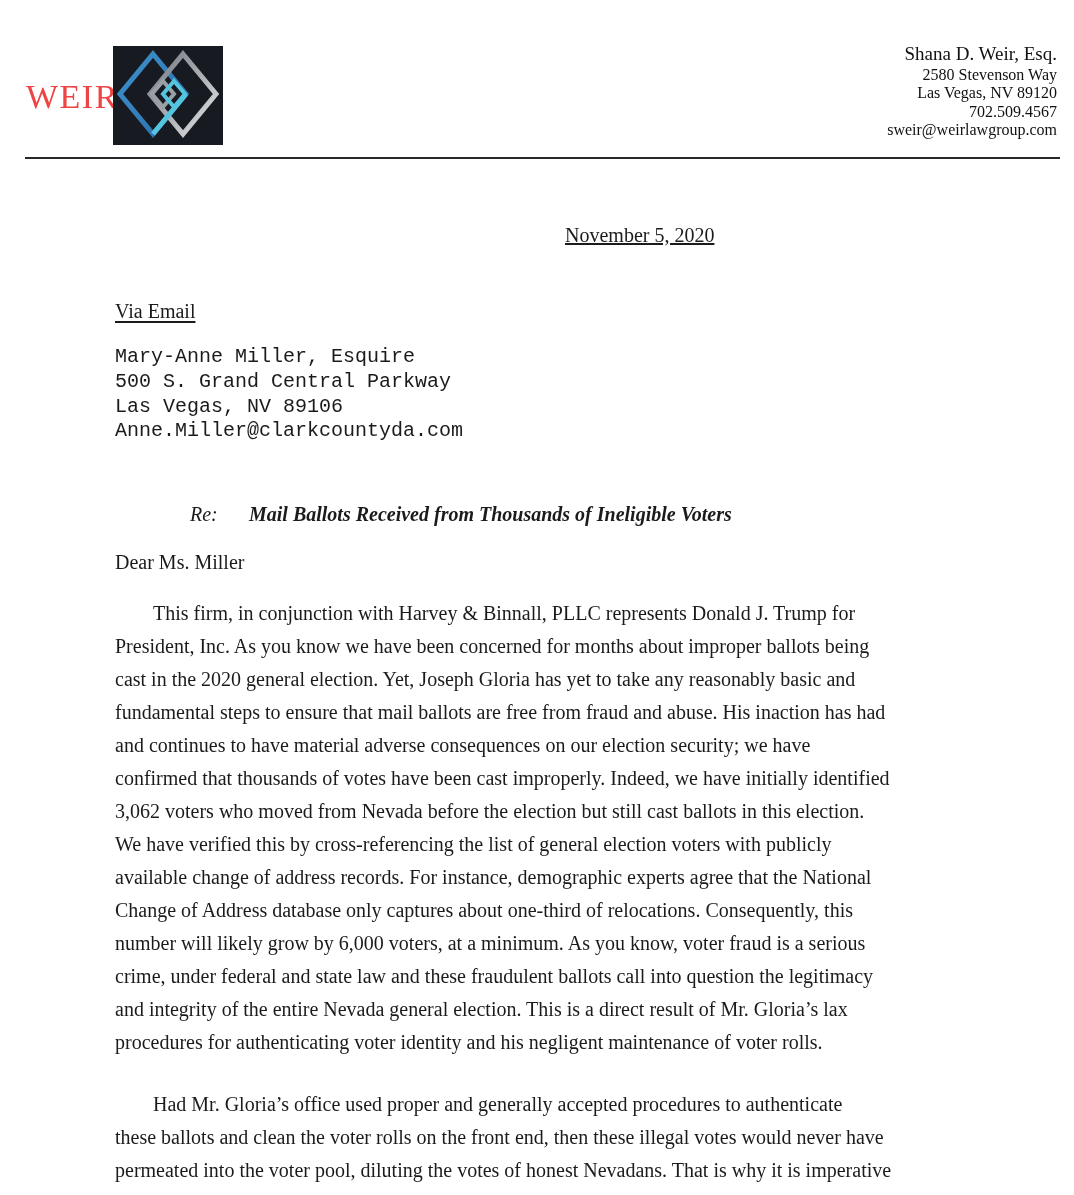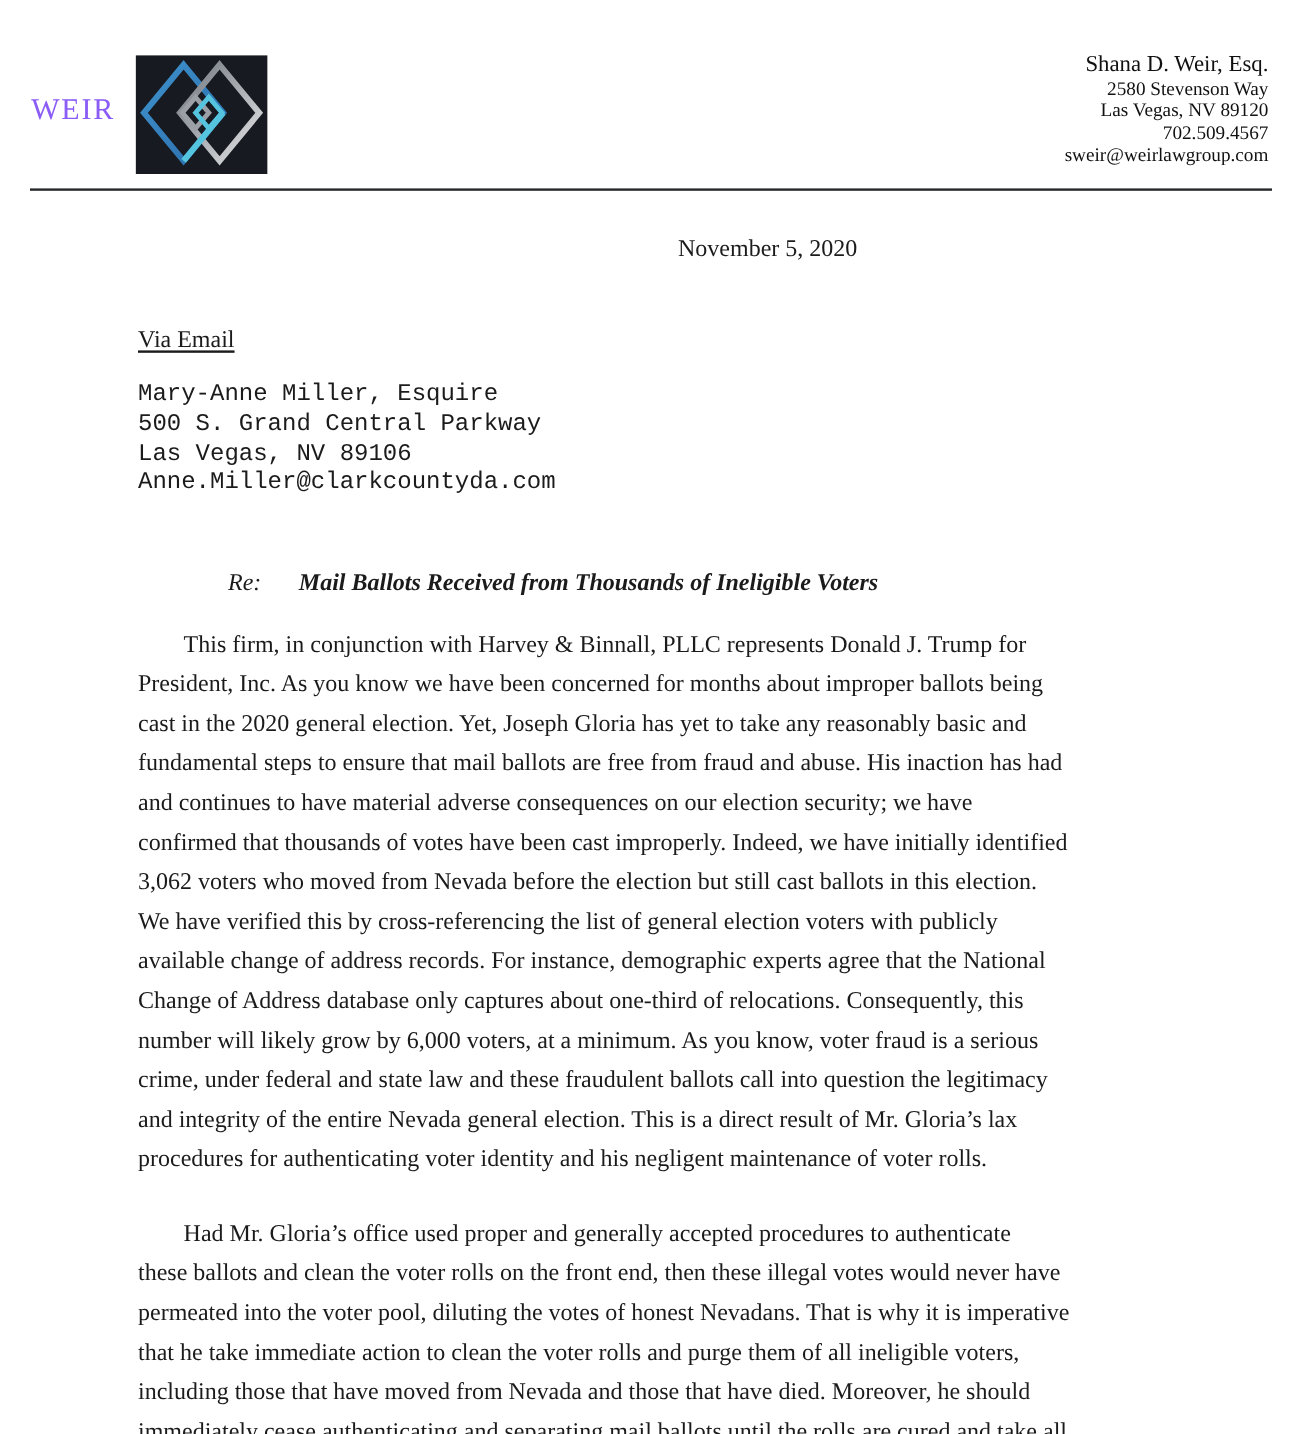--- a/index.html
+++ b/index.html
@@ -10,21 +10,21 @@
     color: #1b1b1b;
     position: relative;
     overflow: hidden;
   }
 
   
   .letterhead { position: relative; height: 157px; }
 
   .wordmark-left {
     position: absolute; left: 26px; top: 78px;
-    font-size: 25px; letter-spacing: 1.5px; color: #8b5cf6;
+    font-size: 34px; letter-spacing: 1.5px; color: #ef4444;
   }
   .logo-box { position: absolute; left: 113px; top: 46px; width: 110px; height: 99px; }
   .wordmark-right {
     position: absolute; left: 233px; top: 78px;
     font-size: 27px; letter-spacing: 1.5px; color: #1d2024;
   }
 
   .contact-block {
     position: absolute; right: 17px; top: 44px;
     text-align: right; color: #111;
@@ -33,21 +33,21 @@
   .contact-line { font-size: 16px; line-height: 18.4px; }
 
   .rule {
     height: 2px; background: #26282b;
     margin-left: 25px; width: 1035px;
   }
 
   
   .content { padding: 0 104px 0 115px; font-size: 20px; }
 
-  .date-line { margin-top: 36px; margin-left: 450px; line-height: 25px; }
+  .date-line { margin-top: 64px; margin-left: 450px; line-height: 25px; text-decoration: underline; }
 
   .delivery-method {
     margin-top: 51px; line-height: 25px;
     font-weight: normal; text-decoration: underline; text-underline-offset: 3px;
   }
 
   .recipient { margin-top: 21px; line-height: 24.8px; white-space: pre-line; font-family: Liberation Mono, monospace; }
 
   .re-line { margin-top: 58px; padding-left: 75px; line-height: 25px; font-style: italic; }
   .re-label { display: inline-block; width: 59px; }
@@ -105,20 +105,21 @@
 
   <div class="recipient">Mary-Anne Miller, Esquire
 500 S. Grand Central Parkway
 Las Vegas, NV 89106
 Anne.Miller@clarkcountyda.com</div>
 
   <div class="re-line">
     <span class="re-label">Re:</span><span class="re-subject">Mail Ballots Received from Thousands of Ineligible Voters</span>
   </div>
 
+  <div class="salutation">Dear Ms. Miller</div>
 
   <div class="para para-1">This firm, in conjunction with Harvey &amp; Binnall, PLLC represents Donald J. Trump for
 President, Inc. As you know we have been concerned for months about improper ballots being
 cast in the 2020 general election. Yet, Joseph Gloria has yet to take any reasonably basic and
 fundamental steps to ensure that mail ballots are free from fraud and abuse. His inaction has had
 and continues to have material adverse consequences on our election security; we have
 confirmed that thousands of votes have been cast improperly. Indeed, we have initially identified
 3,062 voters who moved from Nevada before the election but still cast ballots in this election.
 We have verified this by cross-referencing the list of general election voters with publicly
 available change of address records. For instance, demographic experts agree that the National

